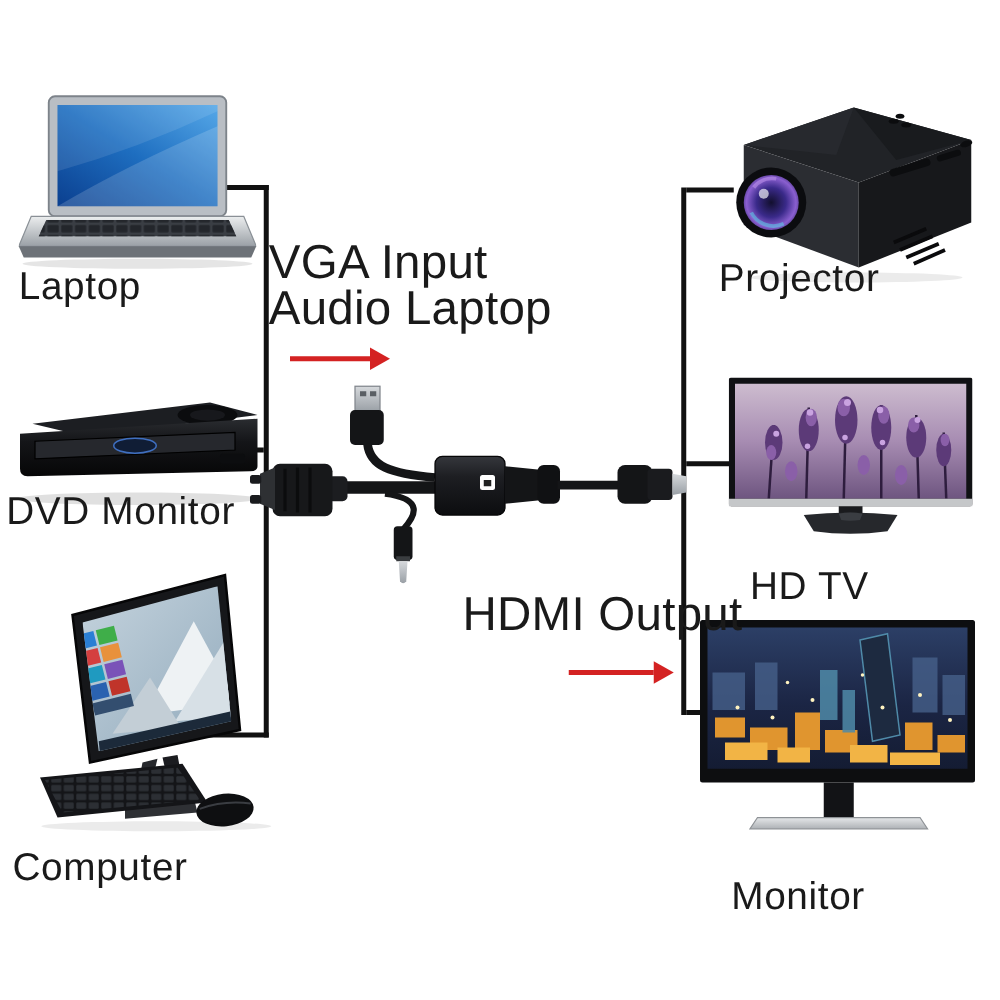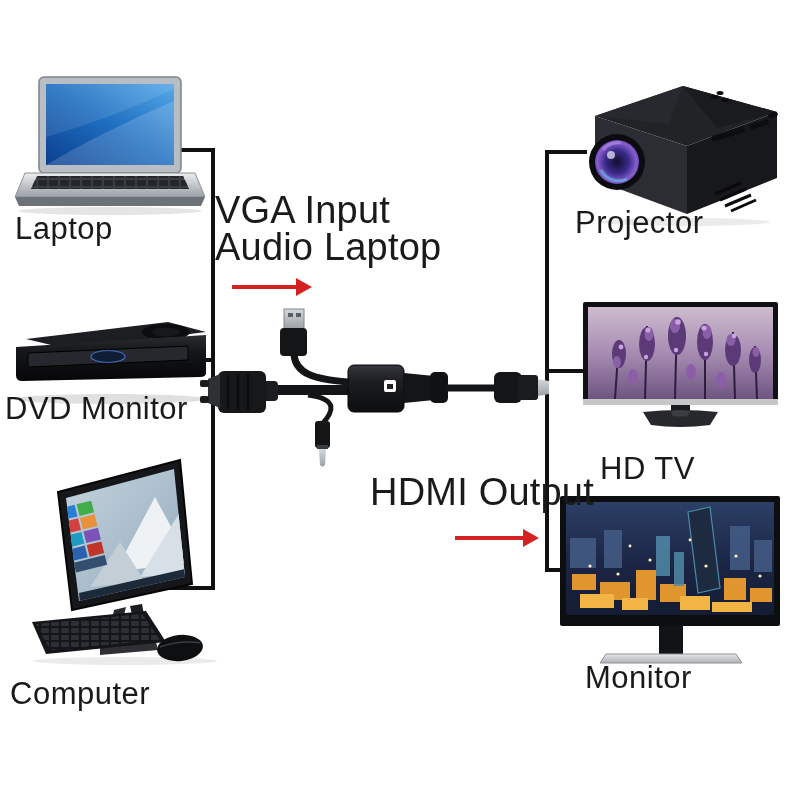--- a/index.html
+++ b/index.html
@@ -283,21 +283,21 @@
         <circle cx="146" cy="70" r="1.6"></circle>
           <circle cx="176" cy="60" r="1.6"></circle>
           <circle cx="200" cy="80" r="1.6"></circle>
         <circle cx="70" cy="50" r="1.4"></circle>
           <circle cx="130" cy="44" r="1.4"></circle>
       </g>
       <rect x="99" y="130" width="24" height="28" fill="#121316"></rect>
       <path d="M46,158 L176,158 L182,167 L40,167 Z" fill="url(#monBase)" stroke="#8e9296" stroke-width="1"></path>
     </svg>
   </div>
-  <div class="lbl" style="left:585px;top:659px;width:195px;">Monitor</div>
+  <div class="lbl" style="left:585px;top:698px;width:195px;">Monitor</div>
 
   <div class="device" style="left:200px;top:295px;">
     <svg width="360" height="175" viewBox="0 0 360 175">
       <defs>
         <linearGradient id="boxGrad" x1="0" y1="0" x2="0" y2="1">
           <stop offset="0" stop-color="#35373c"></stop>
             <stop offset="0.35" stop-color="#1d1e22"></stop>
             <stop offset="1" stop-color="#0c0d0f"></stop>
         </linearGradient>
         <linearGradient id="metal" x1="0" y1="0" x2="0" y2="1">

